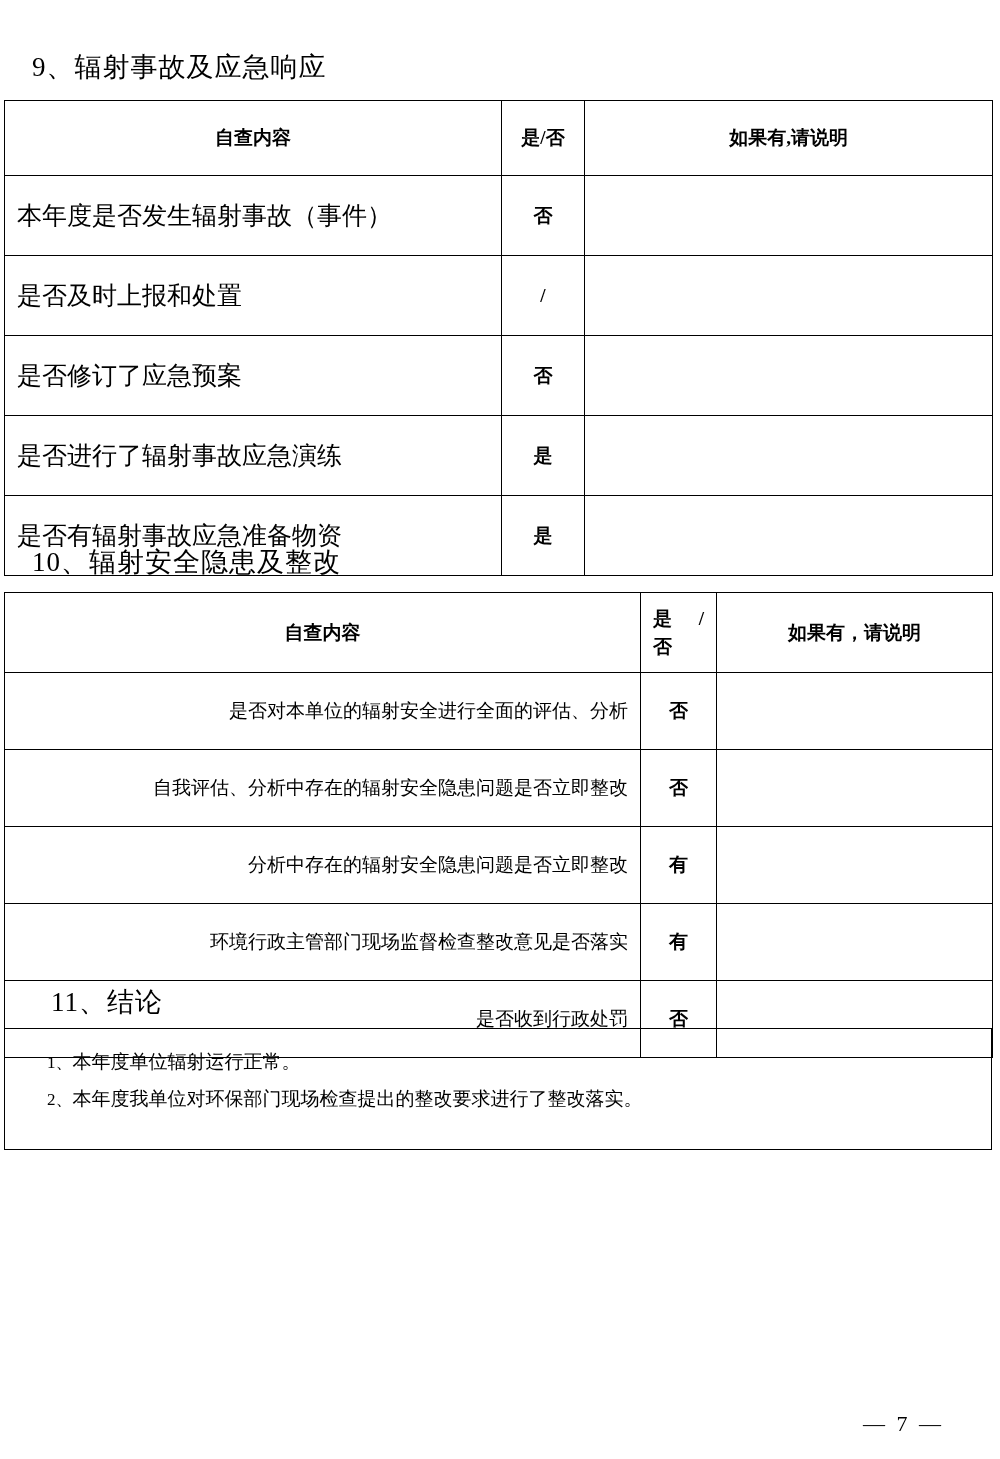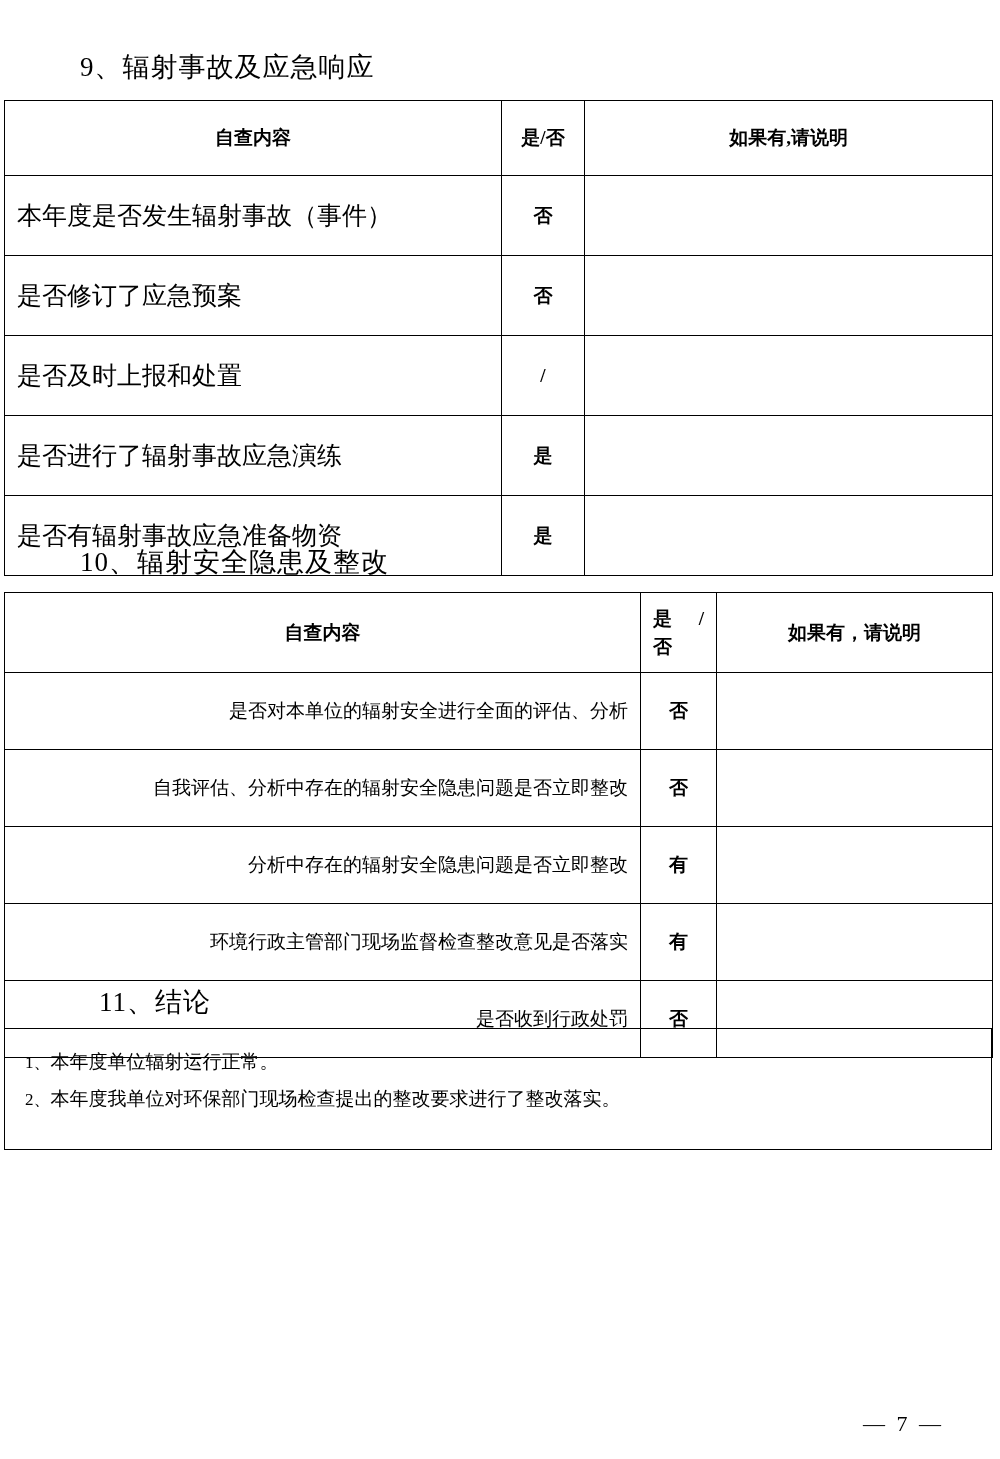--- a/index.html
+++ b/index.html
@@ -20,21 +20,21 @@
     width: 1000px;
     height: 1459px;
     box-sizing: border-box;
   }
   .section-heading {
     font-family: "Liberation Serif", "DejaVu Serif", serif;
     font-size: 27px;
     font-weight: 400;
     letter-spacing: 1px;
     margin: 0;
-    padding-left: 80px;
+    padding-left: 32px;
     line-height: 1.3;
   }
   
   #sec9-heading {
     position: absolute;
     top: 50px;
     left: 0;
   }
   table.doc-table {
     border-collapse: collapse;
@@ -110,21 +110,21 @@
     margin-left: 19px;
   }
   #concl-box {
     position: absolute;
     top: 1028px;
     left: 4px;
     width: 988px;
     height: 122px;
     border: 1.5px solid #000000;
     box-sizing: border-box;
-    padding: 14px 0 0 20px;
+    padding: 14px 0 0 42px;
   }
   .concl-line {
     font-size: 19px;
     line-height: 1.95;
     white-space: nowrap;
   }
   .concl-num {
     font-size: 17px;
   }
   
@@ -154,27 +154,27 @@
         <td class="hdr-cell">自查内容</td>
         <td class="hdr-cell">是/否</td>
         <td class="hdr-cell">如果有,请说明</td>
       </tr>
       <tr>
         <td class="q-cell">本年度是否发生辐射事故（事件）</td>
         <td class="ans-cell">否</td>
         <td class="note-cell"></td>
       </tr>
       <tr>
-        <td class="q-cell">是否修订了应急预案</td>
-        <td class="ans-cell">否</td>
-        <td class="note-cell"></td>
-      </tr>
-      <tr>
         <td class="q-cell">是否及时上报和处置</td>
         <td class="ans-cell">/</td>
+        <td class="note-cell"></td>
+      </tr>
+      <tr>
+        <td class="q-cell">是否修订了应急预案</td>
+        <td class="ans-cell">否</td>
         <td class="note-cell"></td>
       </tr>
       <tr>
         <td class="q-cell">是否进行了辐射事故应急演练</td>
         <td class="ans-cell">是</td>
         <td class="note-cell"></td>
       </tr>
       <tr>
         <td class="q-cell">是否有辐射事故应急准备物资</td>
         <td class="ans-cell">是</td>

